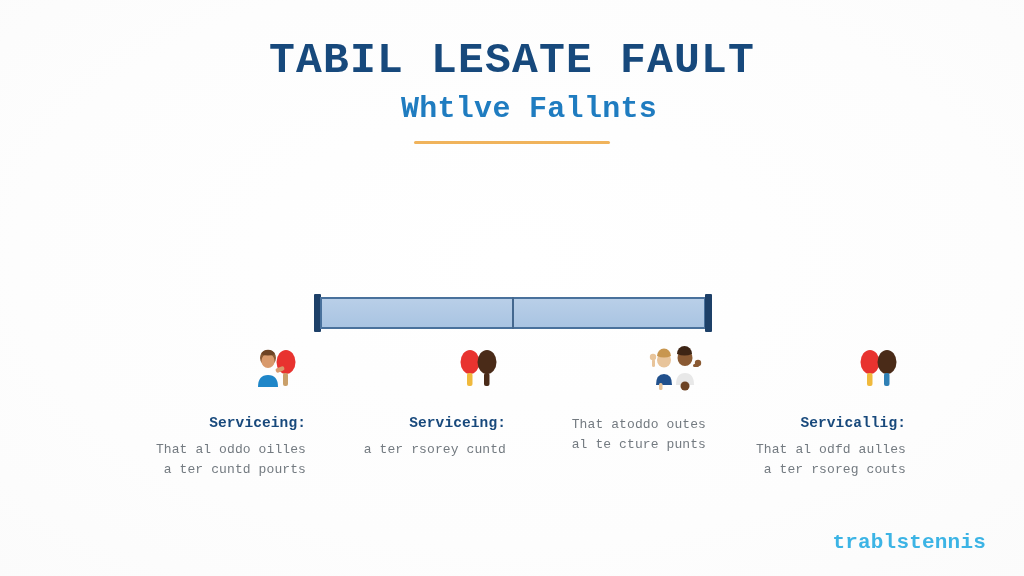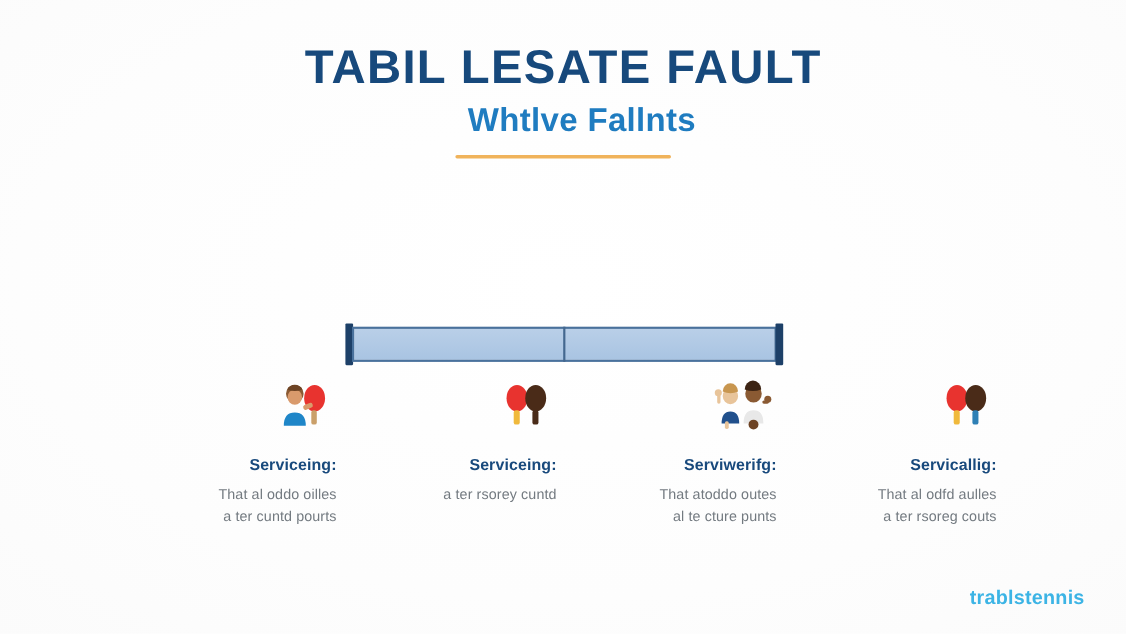--- a/index.html
+++ b/index.html
@@ -14,20 +14,21 @@
     font-family: "Liberation Sans", sans-serif;
     -webkit-font-smoothing: antialiased;
   }
   #slide {
     position: relative;
     width: 1024px;
     height: 576px;
     background:
       radial-gradient(ellipse 900px 520px at 50% 45%, #ffffff 0%, #fdfdfd 55%, #fafafa 100%);
     box-sizing: border-box;
+    font-family: Liberation Mono, monospace;
   }
 
   
   .header {
     position: absolute;
     top: 38px;
     left: 0;
     width: 1024px;
     text-align: center;
   }
@@ -128,21 +129,21 @@
     color: #737a80;
     line-height: 1.55;
     letter-spacing: 0.1px;
   }
 
   
   .footer-logo {
     position: absolute;
     right: 38px;
     bottom: 22px;
-    font-size: 18px;
+    font-size: 21px;
     font-weight: bold;
     color: #3cb4e5;
     letter-spacing: 0.2px;
   }
 </style>
 </head>
 <body>
 
 <div id="slide">
 
@@ -201,21 +202,20 @@
           <rect x="8" y="14" width="3" height="8" rx="1.5" fill="#e8c49a"></rect>
           <rect x="15" y="38" width="3.5" height="7" rx="1.5" fill="#e8c49a"></rect>
           <ellipse cx="41" cy="13" rx="7.5" ry="8" fill="#8a5a33"></ellipse>
           <path d="M33 9 a7.5 8 0 0 1 15 0 q-7.5 3 -15 0 z" fill="#3d2414"></path>
           <path d="M32 40 q0-12 9-12 q9 0 9 12 z" fill="#e8e8e8"></path>
           <circle cx="54" cy="18" r="3.2" fill="#8a5a33"></circle>
           <rect x="49" y="19" width="6" height="3" rx="1.5" fill="#8a5a33"></rect>
           <circle cx="41" cy="41" r="4.5" fill="#6d4324"></circle>
         </svg>
       </div>
-      <div class="col-heading">Serviwerifg:</div>
       <div class="col-line">That atoddo outes</div>
       <div class="col-line">al te cture punts</div>
     </div>
 
     <div class="column">
       <div class="col-icon">
         <svg width="56" height="46" viewBox="0 0 56 46" xmlns="http://www.w3.org/2000/svg">
           <ellipse cx="20" cy="17" rx="9.5" ry="12" fill="#e8332f"></ellipse>
           <rect x="17" y="28" width="5.5" height="13" rx="2" fill="#f0b93c"></rect>
           <ellipse cx="37" cy="17" rx="9.5" ry="12" fill="#4a2b18"></ellipse>

